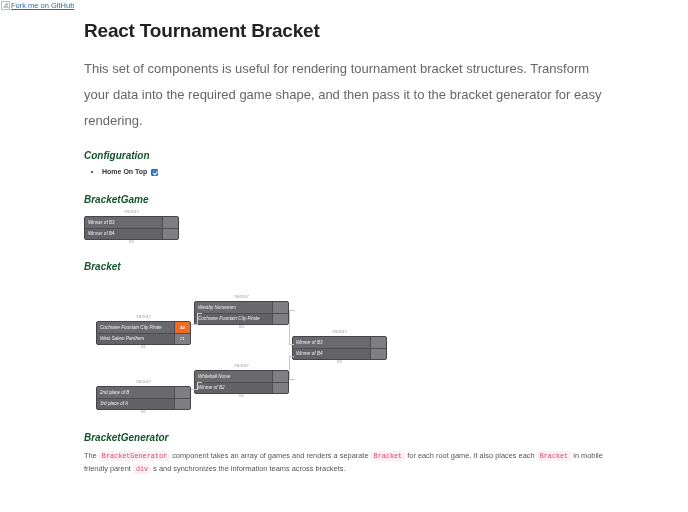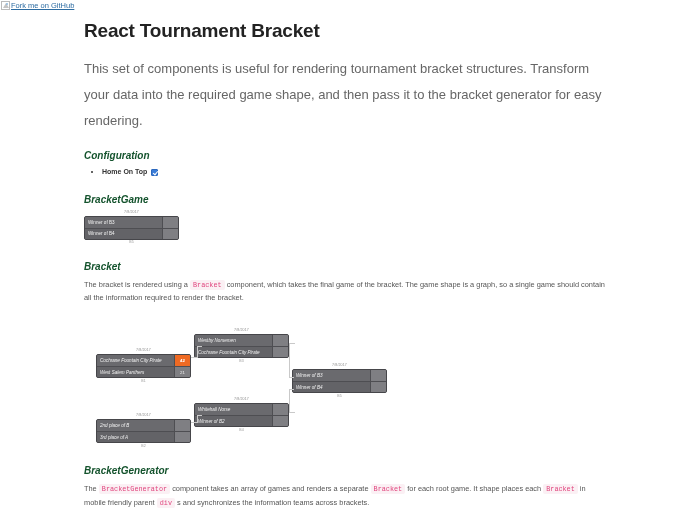--- a/index.html
+++ b/index.html
@@ -235,25 +235,20 @@
         </div>
         <div class="game-side alt">
           <span class="team-name plain">Winner of B4</span>
           <span class="team-score"></span>
         </div>
       </div>
       <div class="game-label">B5</div>
     </div>
 
     <h2 class="section-title">Bracket</h2>
-    <p class="body-text">
-      <span>The bracket is rendered using a</span>
-      <code class="inline-code">Bracket</code>
-      <span>component, which takes the final game of the bracket. The game shape is a graph, so a single game should contain all the information required to render the bracket.</span>
-    </p>
 
     <div class="bracket-canvas" id="bracket-canvas">
         <div class="game" style="left: 12px; top: 30px;">
           <div class="game-date">7/8/2017</div>
           <div class="game-box">
             <div class="game-side">
               <span class="team-name">Cochrane Fountain City Pirate</span>
               <span class="team-score win">42</span>
             </div>
             <div class="game-side alt">
@@ -332,21 +327,21 @@
         <div class="connector conn-v" style="left: 205px; top: 70px; width: 1px; height: 24px;"></div>
         <div class="connector conn-h" style="left: 205px; top: 70px; width: 5px; height: 1px;"></div>
       </div>
 
     <h2 class="section-title">BracketGenerator</h2>
     <p class="body-text">
       <span>The</span>
       <code class="inline-code">BracketGenerator</code>
       <span>component takes an array of games and renders a separate</span>
       <code class="inline-code">Bracket</code>
-      <span>for each root game. It shape places each</span>
+      <span>for each root game. It also places each</span>
       <code class="inline-code">Bracket</code>
       <span>in mobile friendly parent</span>
       <code class="inline-code">div</code>
       <span>s and synchronizes the information teams across brackets.</span>
     </p>
 
   </div>
 </div>
 
 </body></html>

